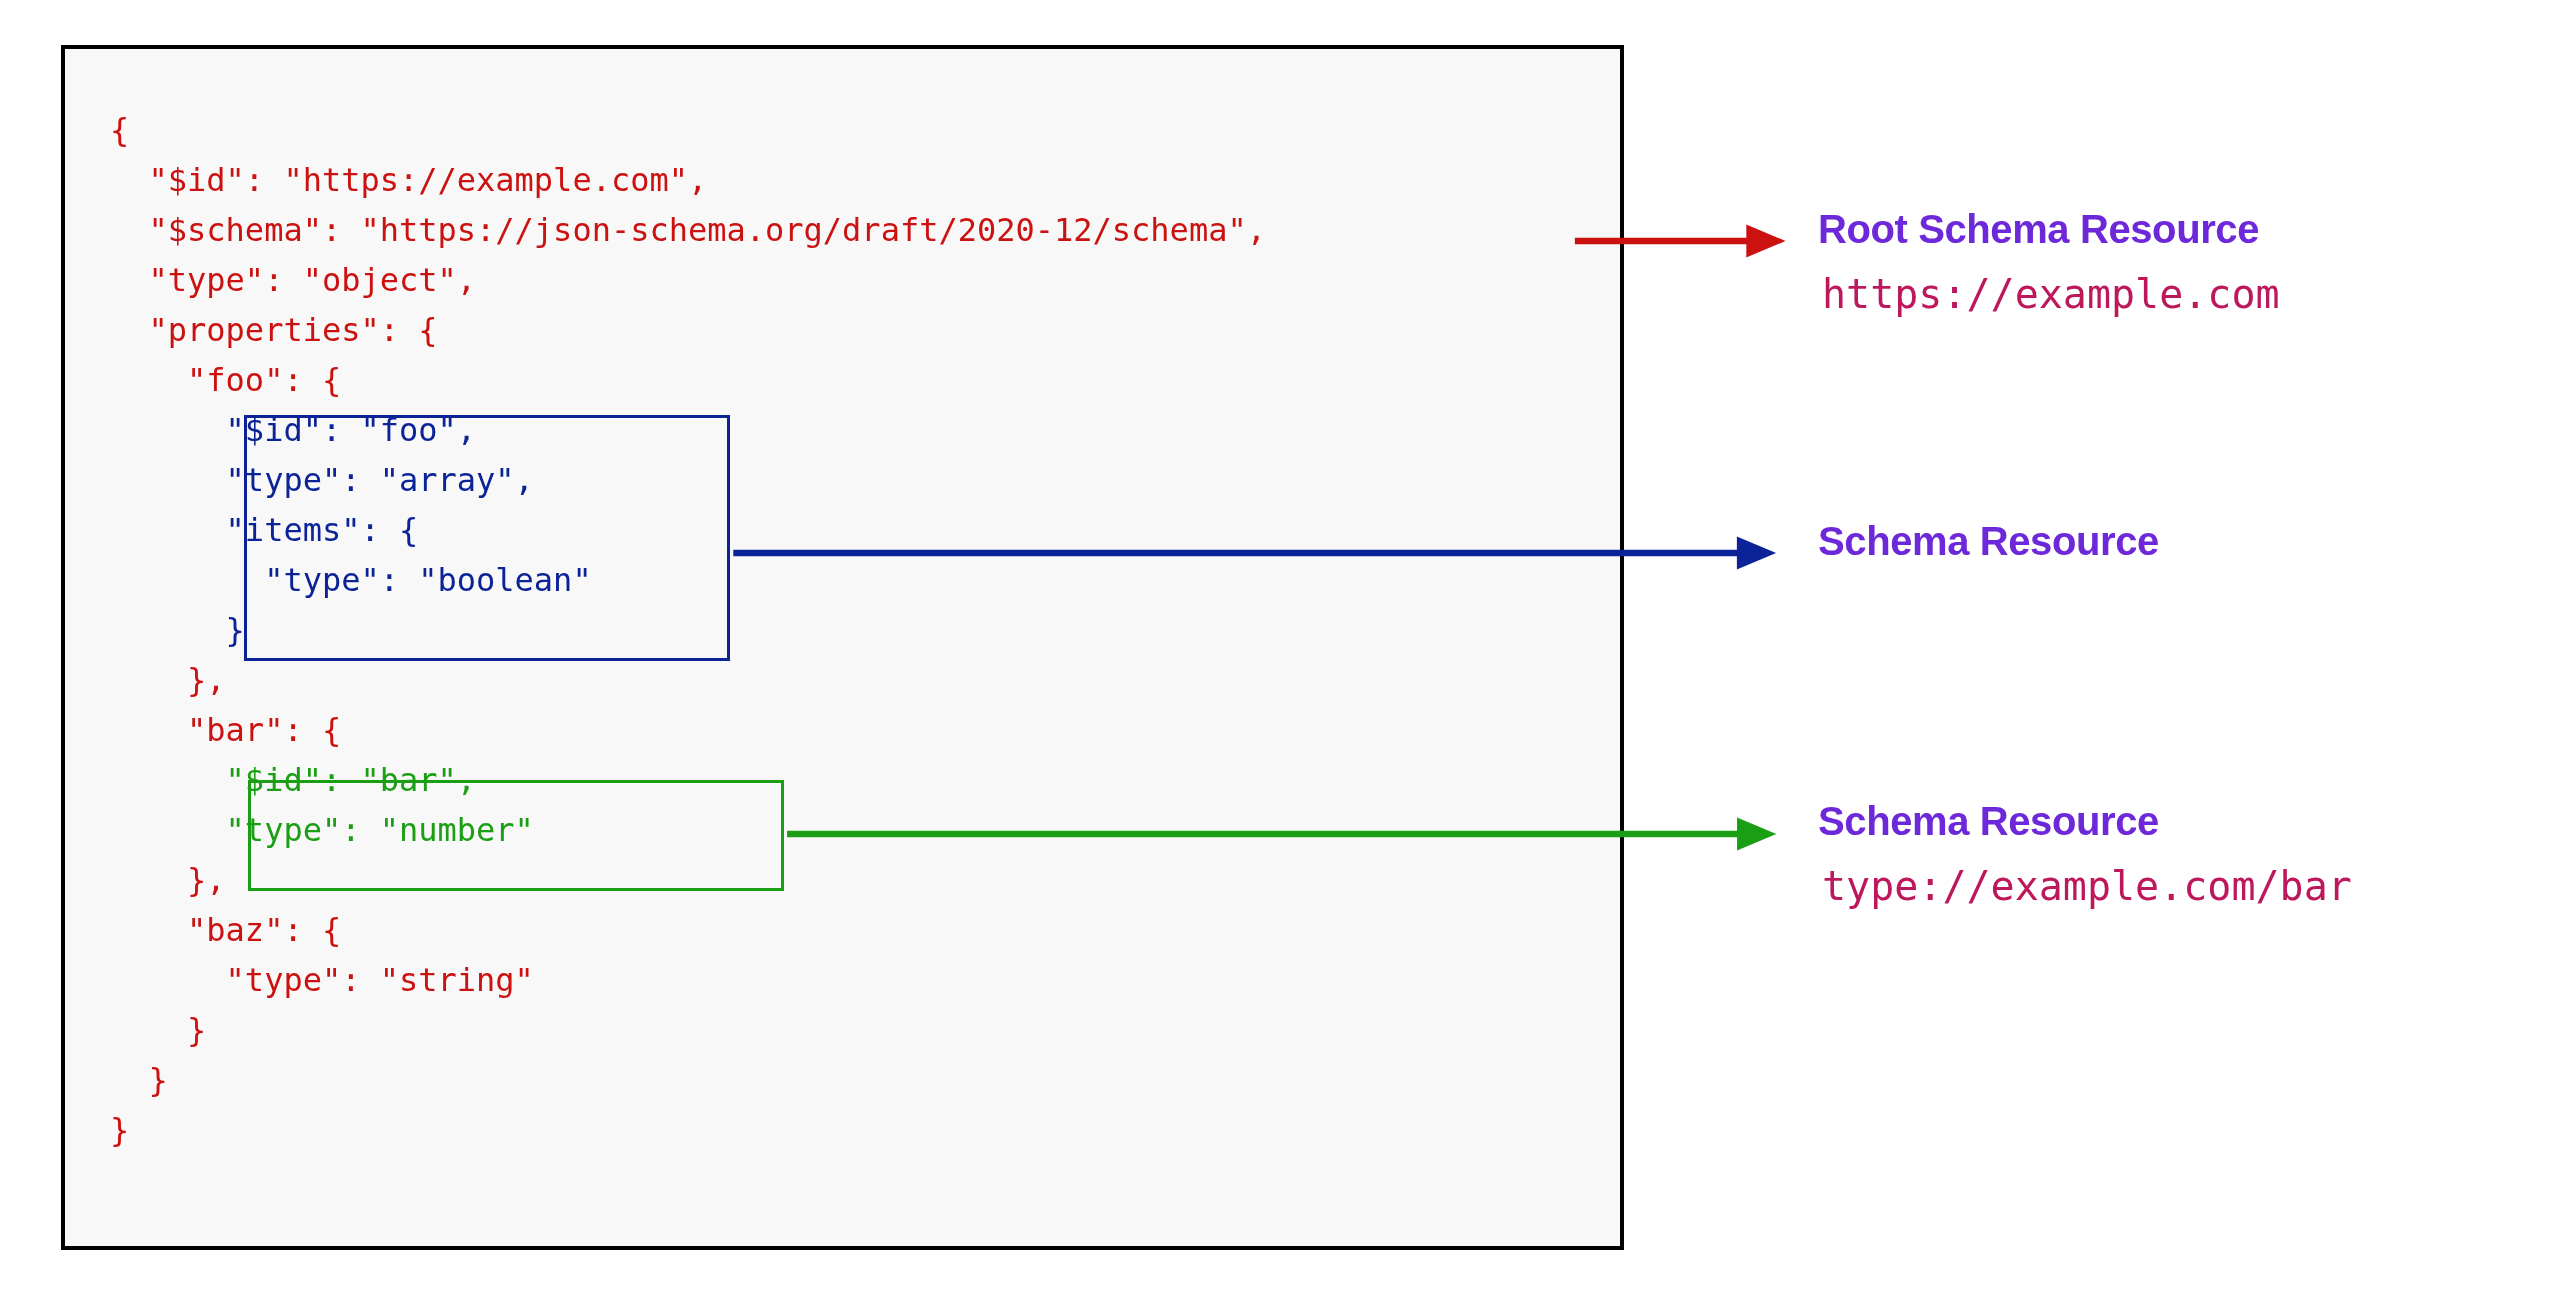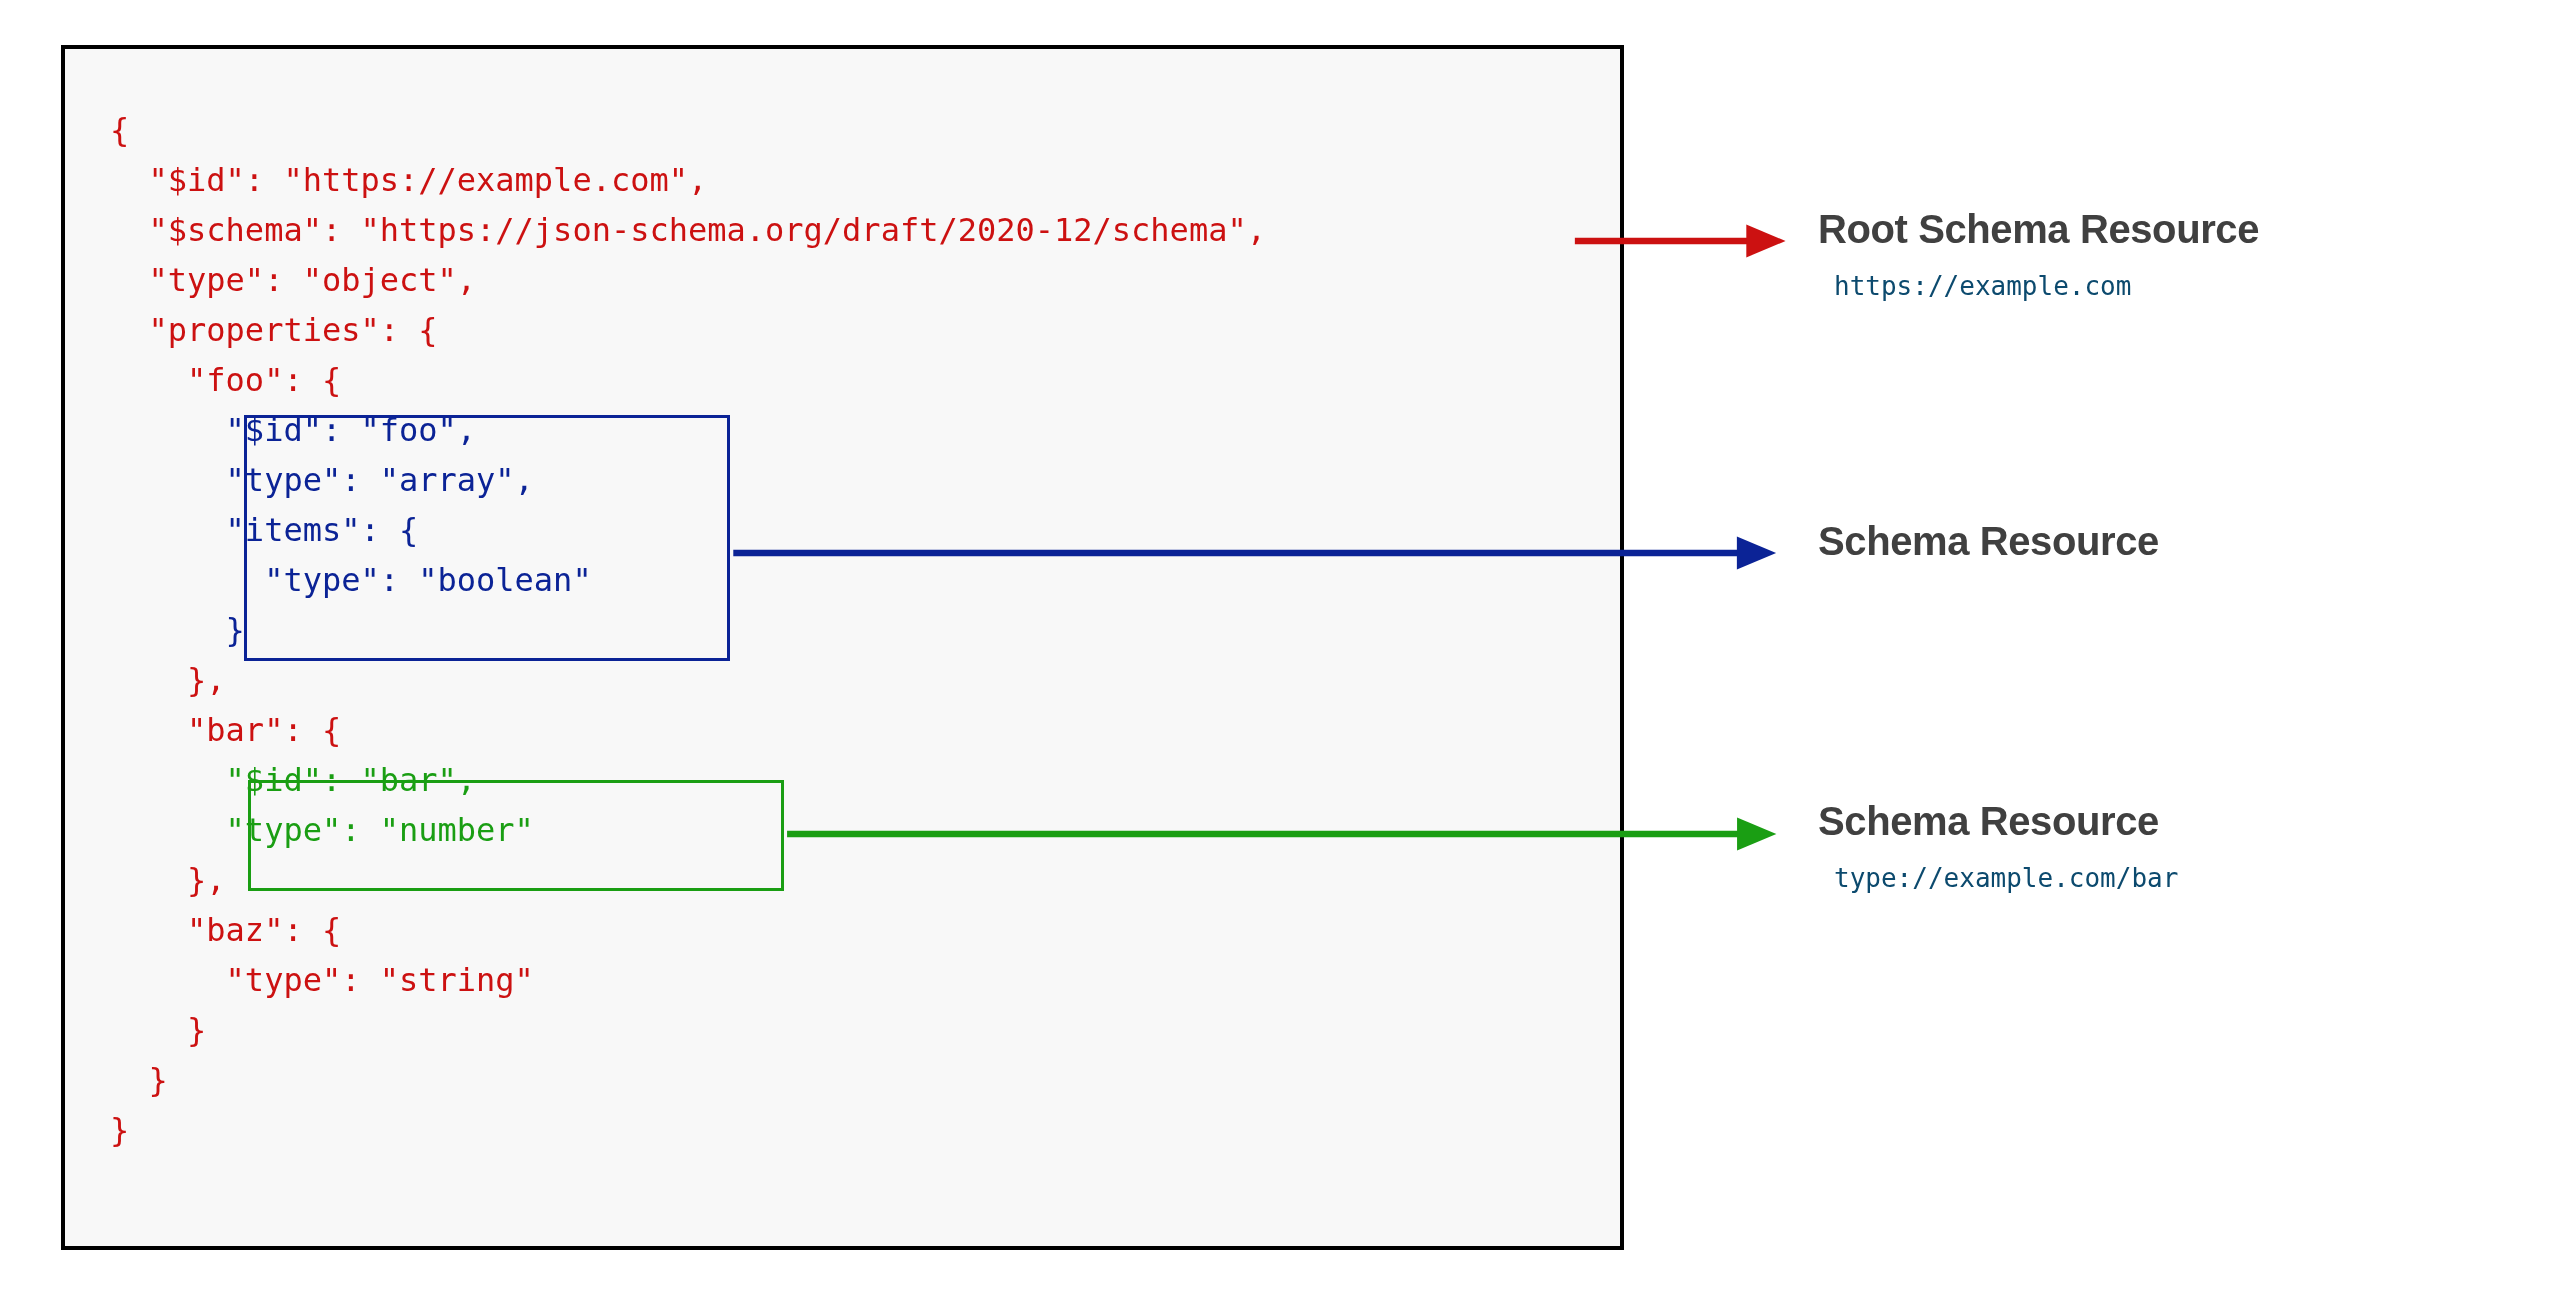--- a/index.html
+++ b/index.html
@@ -81,30 +81,30 @@
   }
   #label-root  { top: 207px; }
   #label-foo   { top: 519px; }
   #label-bar   { top: 799px; }
 
   .label-title {
     margin: 0;
     font-family: "Liberation Sans", sans-serif;
     font-size: 40px;
     font-weight: bold;
-    color: #404040;
+    color: #6d28d9;
     letter-spacing: -0.4px;
     white-space: nowrap;
   }
   .label-uri {
-    margin: 16px;
+    margin: 4px;
     margin-top: 18.7px;
     font-family: "DejaVu Sans Mono", "Liberation Mono", monospace;
-    font-size: 26px;
-    color: #0c4a6e;
+    font-size: 40px;
+    color: #be185d;
     white-space: nowrap;
   }
 </style>
 </head>
 <body>
 
 <div id="code-panel">
   <pre id="code-block"><span class="ln c-red">{</span><span class="ln c-red">  "$id": "https://example.com",</span><span class="ln c-red">  "$schema": "https://json-schema.org/draft/2020-12/schema",</span><span class="ln c-red">  "type": "object",</span><span class="ln c-red">  "properties": {</span><span class="ln c-red">    "foo": {</span><span class="ln c-blue">      "$id": "foo",</span><span class="ln c-blue">      "type": "array",</span><span class="ln c-blue">      "items": {</span><span class="ln c-blue">        "type": "boolean"</span><span class="ln c-blue">      }</span><span class="ln c-red">    },</span><span class="ln c-red">    "bar": {</span><span class="ln c-green">      "$id": "bar",</span><span class="ln c-green">      "type": "number"</span><span class="ln c-red">    },</span><span class="ln c-red">    "baz": {</span><span class="ln c-red">      "type": "string"</span><span class="ln c-red">    }</span><span class="ln c-red">  }</span><span class="ln c-red">}</span></pre>
 </div>
 

